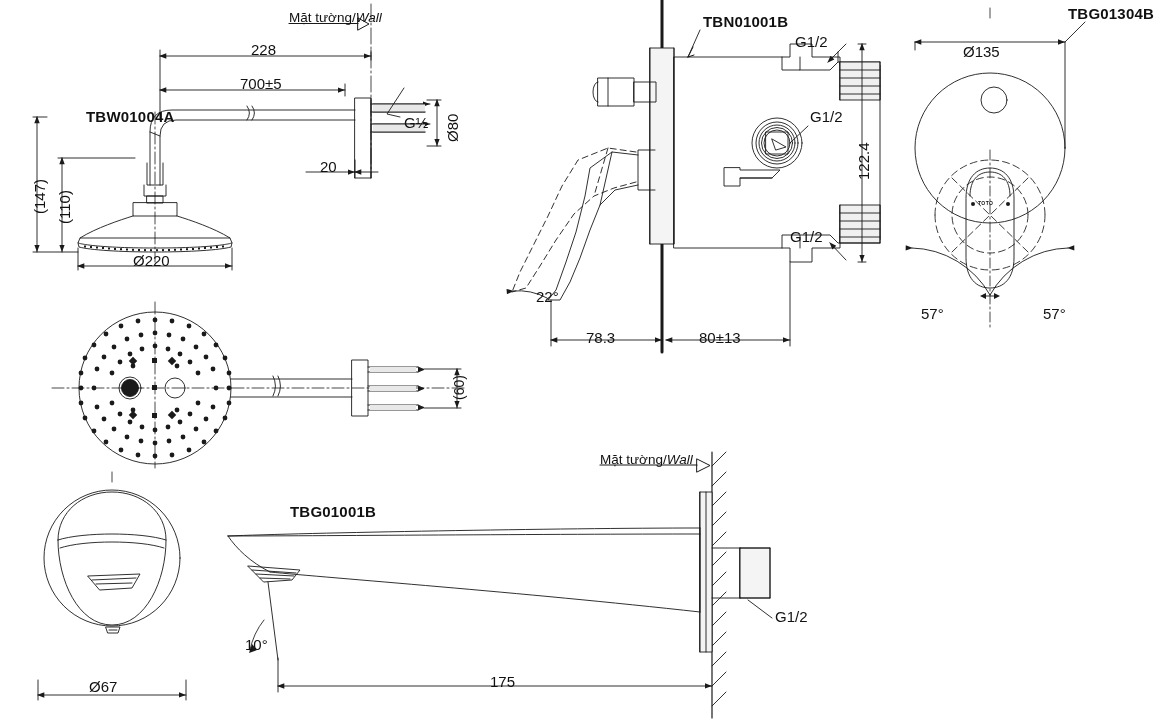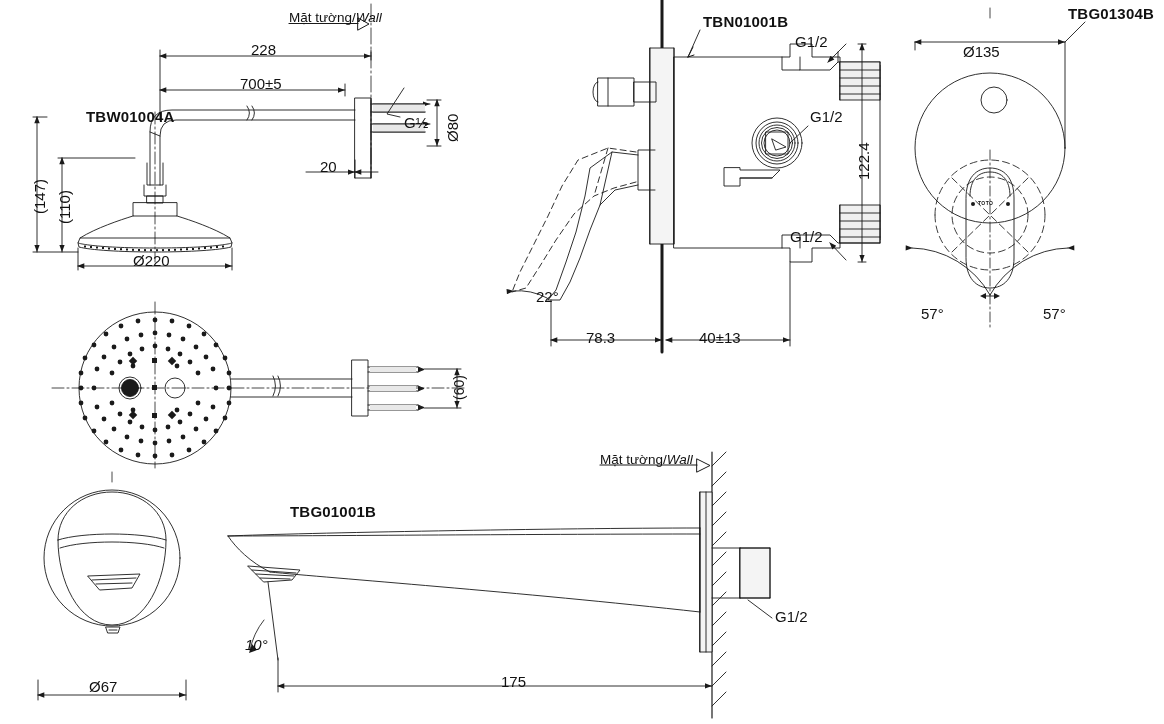--- a/index.html
+++ b/index.html
@@ -547,31 +547,31 @@
 
   <div class="lbl dim-s vert" style="left:451px;top:400px;transform:rotate(-90deg);">(60)</div>
 
   <div class="lbl part" style="left:703px;top:13px;">TBN01001B</div>
   <div class="lbl dim" style="left:795px;top:33px;">G1/2</div>
   <div class="lbl dim" style="left:810px;top:108px;">G1/2</div>
   <div class="lbl dim" style="left:790px;top:228px;">G1/2</div>
   <div class="lbl dim vert" style="left:855px;top:180px;transform:rotate(-90deg);">122.4</div>
   <div class="lbl dim" style="left:500px;top:288px;margin-left:36px;">22°</div>
   <div class="lbl dim" style="left:586px;top:329px;text-align:right;">78.3</div>
-  <div class="lbl dim" style="left:699px;top:329px;">40±13</div>
+  <div class="lbl dim" style="left:699px;top:329px;">80±13</div>
 
   <div class="lbl part" style="left:1068px;top:5px;text-align:right;">TBG01304B</div>
   <div class="lbl dim" style="left:963px;top:43px;">Ø135</div>
   <div class="lbl dim" style="left:921px;top:305px;">57°</div>
   <div class="lbl dim" style="left:1043px;top:305px;">57°</div>
   <div class="lbl toto" style="left:978px;top:200px;">TOTO</div>
 
   <div class="lbl wall" style="left:600px;top:452px;">
     <span>Mặt tường/</span><span class="it">Wall</span>
   </div>
   <div class="lbl part" style="left:290px;top:503px;">TBG01001B</div>
-  <div class="lbl dim" style="left:245px;top:636px;font-style:italic;">10°</div>
-  <div class="lbl dim" style="left:501px;top:673px;">175</div>
+  <div class="lbl dim" style="left:245px;top:636px;">10°</div>
+  <div class="lbl dim" style="left:490px;top:673px;">175</div>
   <div class="lbl dim" style="left:775px;top:608px;">G1/2</div>
 
   <div class="lbl dim" style="left:89px;top:678px;text-align:right;">Ø67</div>
 
 </div>
 
 </body></html>

